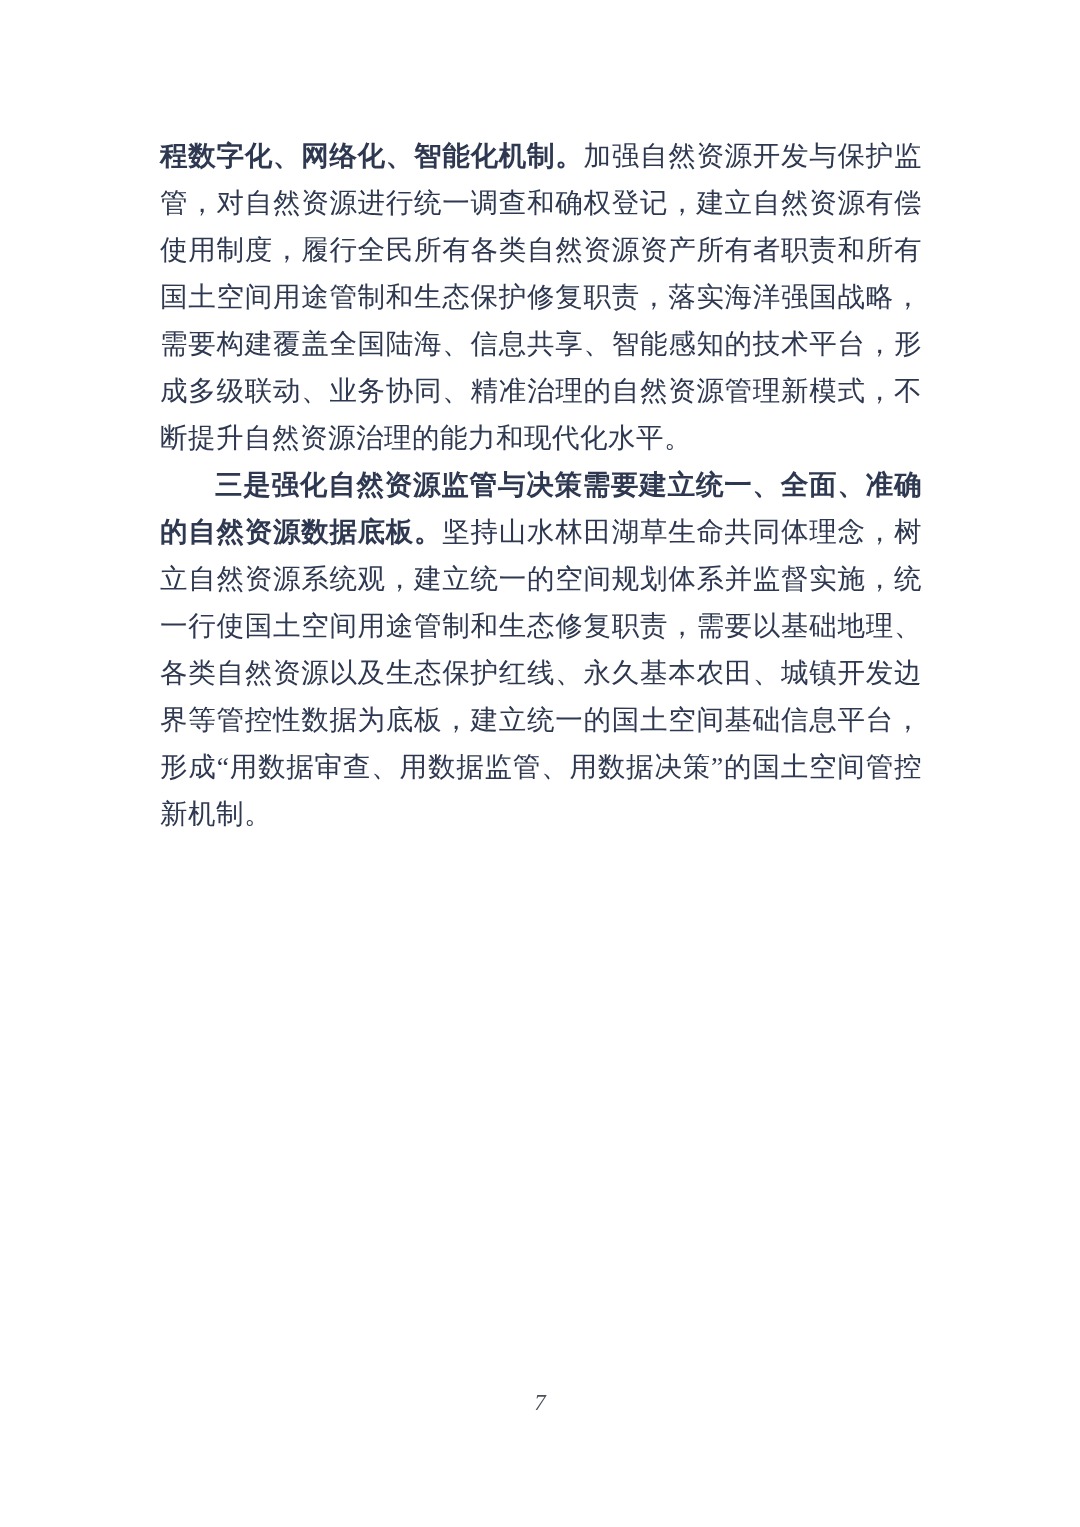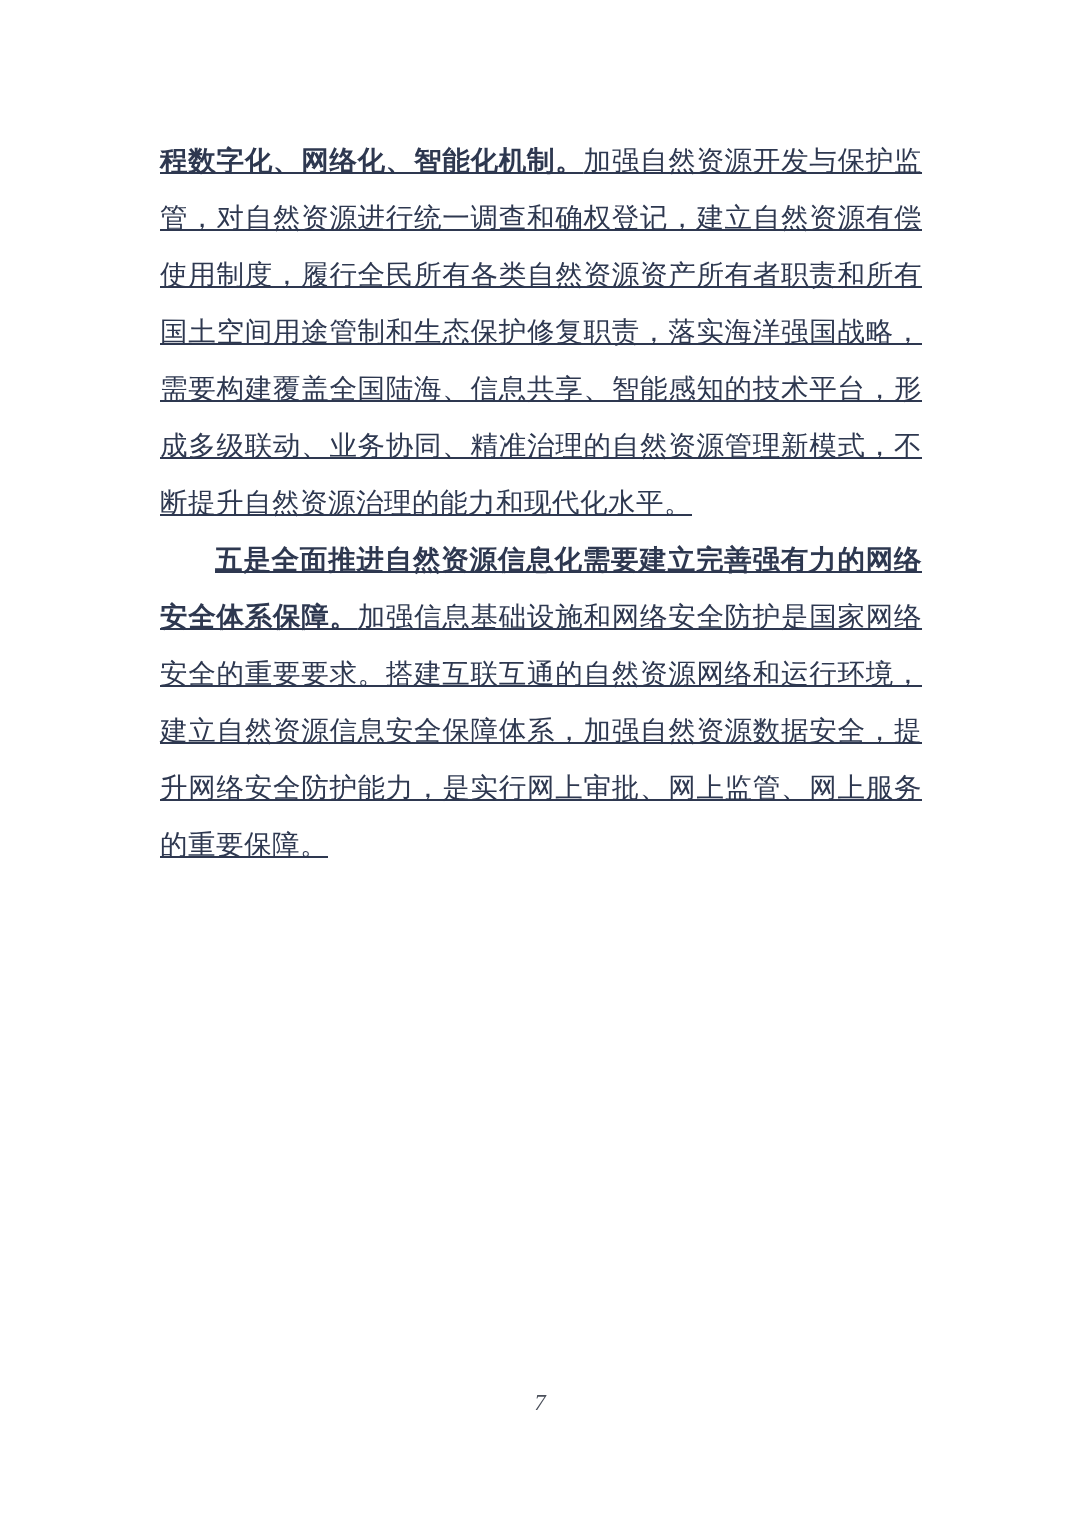--- a/index.html
+++ b/index.html
@@ -17,25 +17,24 @@
   }
   .text-block {
     position: absolute;
     left: 160px;
     top: 132px;
     width: 762px;
   }
   .text-block p {
     margin: 0;
     font-size: 27.5px;
-    line-height: 57px;
+    line-height: 47px;
     text-align: justify;
     text-justify: inter-ideograph;
     letter-spacing: 0.5px;
-    text-decoration: underline;
   }
   .text-block p.indent {
     text-indent: 2em;
   }
   .text-block .lead {
     font-weight: 700;
   }
   .page-number {
     position: absolute;
     top: 1390px;
@@ -46,18 +45,18 @@
     font-style: italic;
   }
 </style>
 </head>
 <body>
 
 <div class="page" style="color: rgb(46, 56, 80); background: rgb(255, 255, 255);">
   <div class="text-block" id="text-block">
   <p><span class="lead">程数字化、网络化、智能化机制。</span><span class="body">加强自然资源开发与保护监管，对自然资源进行统一调查和确权登记，建立自然资源有偿使用制度，履行全民所有各类自然资源资产所有者职责和所有国土空间用途管制和生态保护修复职责，落实海洋强国战略，需要构建覆盖全国陆海、信息共享、智能感知的技术平台，形成多级联动、业务协同、精准治理的自然资源管理新模式，不断提升自然资源治理的能力和现代化水平。</span></p>
 
+  <p class="indent"><span class="lead">三是强化自然资源监管与决策需要建立统一、全面、准确的自然资源数据底板。</span><span class="body">坚持山水林田湖草生命共同体理念，树立自然资源系统观，建立统一的空间规划体系并监督实施，统一行使国土空间用途管制和生态修复职责，需要以基础地理、各类自然资源以及生态保护红线、永久基本农田、城镇开发边界等管控性数据为底板，建立统一的国土空间基础信息平台，形成“用数据审查、用数据监管、用数据决策”的国土空间管控新机制。</span></p>
 
 
-  <p class="indent"><span class="lead">五是全面推进自然资源信息化需要建立完善强有力的网络安全体系保障。</span><span class="body">加强信息基础设施和网络安全防护是国家网络安全的重要要求。搭建互联互通的自然资源网络和运行环境，建立自然资源信息安全保障体系，加强自然资源数据安全，提升网络安全防护能力，是实行网上审批、网上监管、网上服务的重要保障。</span></p>
 </div>
   <div class="page-number" style="color: rgb(74, 79, 90);">7</div>
 </div>
 
 </body></html>

